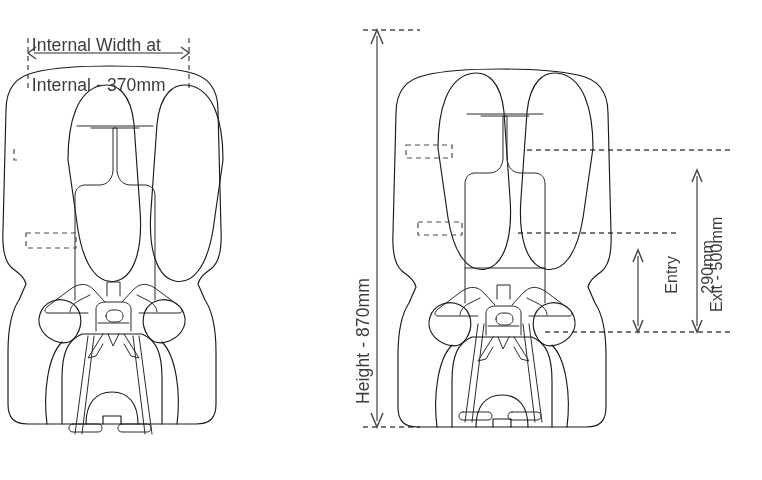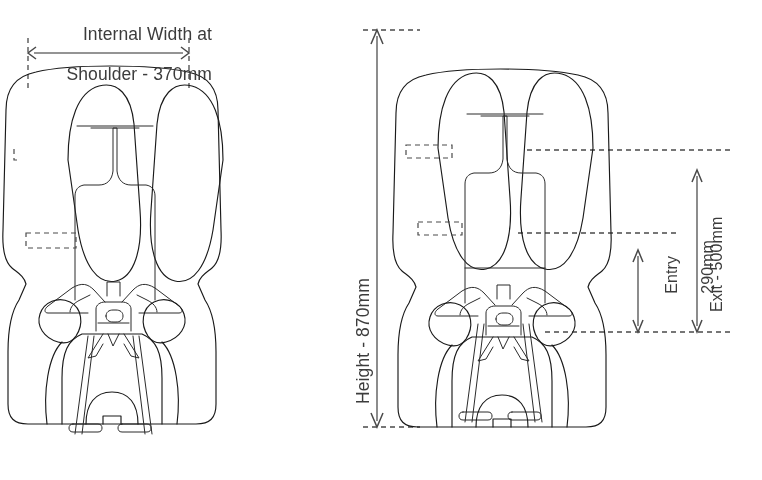--- a/index.html
+++ b/index.html
@@ -69,23 +69,23 @@
     line-height: 20px;
     letter-spacing: 0.1px;
     white-space: pre;
   }
   .label-rot {
     transform-origin: 0 0;
     transform: rotate(-90deg);
   }
   #title-label {
     left: 12px;
-    top: 4px;
+    top: 15px;
     width: 200px;
-    text-align: right;
+    text-align: left;
   }
   #height-label {
     left: 353px;
     top: 404px;
   }
   #entry-label {
     left: 645px;
     top: 312px;
     font-size: 16px;
     line-height: 18px;
@@ -365,21 +365,21 @@
     </g>
 
     <g>
       <path class="slot-dash" d="M406,145 L452,145 L452,158 L406,158 Z"></path>
       <path class="slot-dash" d="M418,222 L462,222 L462,235 L418,235 Z"></path>
     </g>
   </svg>
 
   <div class="label" id="title-label">
     <span>Internal Width at</span><br>
-    <span>Shoulder - 370mm</span>
+    <span>Internal - 370mm</span>
   </div>
 
   <div class="label label-rot" id="height-label">Height - 870mm</div>
 
   <div class="label label-rot" id="entry-label">
     <span>Entry</span><br>
     <span>290mm</span>
   </div>
 
   <div class="label label-rot" id="exit-label">Exit - 500mm</div>

